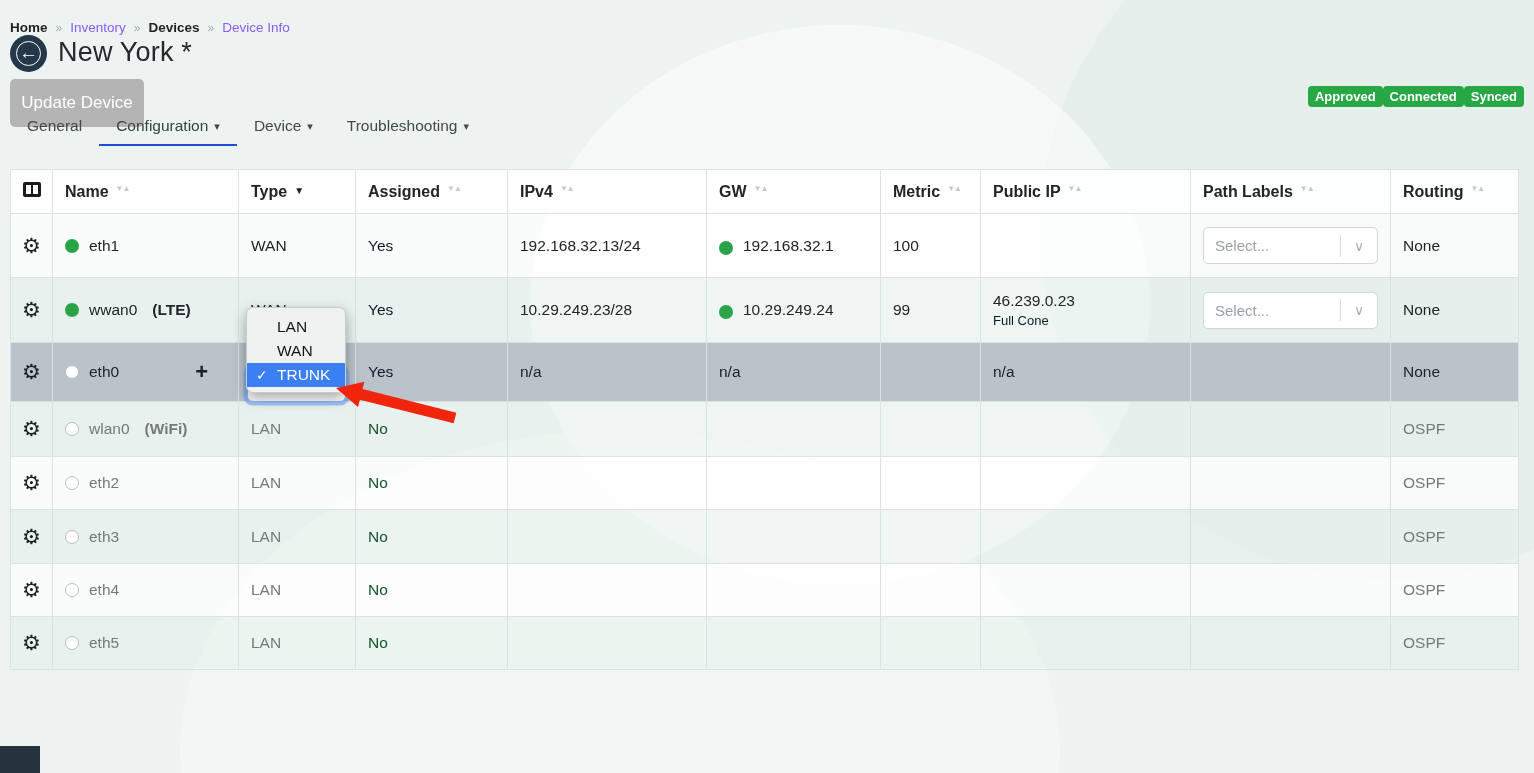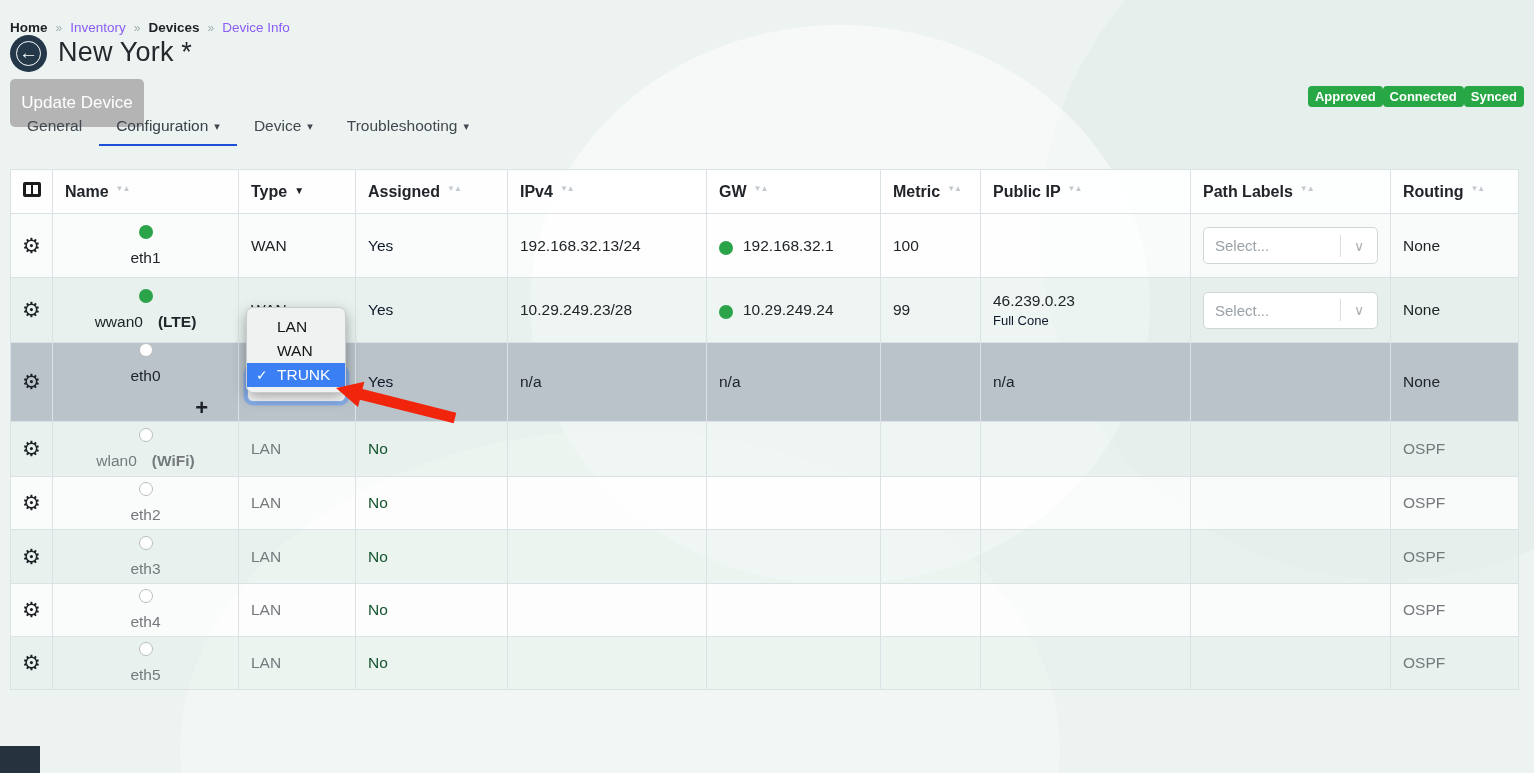--- a/index.html
+++ b/index.html
@@ -49,21 +49,21 @@
   .iface th { text-align:left; font-weight:700; font-size:16px; color:#212529; background:rgba(255,255,255,0.92); height:44px; }
   tr.row-white td { background:rgba(255,255,255,0.72); }
   tr.row-tint  td { background:rgba(229,239,236,0.45); }
   tr.row-selected td { background:#b9c3c9; }
   td.gear-cell, th.icon-cell { text-align:center; padding:0; }
   .gear { font-size:21px; color:#1d2125; line-height:1; cursor:pointer; }
 
   .sort-both { font-size:8px; color:#c3cacf; letter-spacing:-1px; vertical-align:6px; margin-left:7px; font-weight:400; }
   .sort-desc { font-size:10px; color:#1d2125; vertical-align:3px; margin-left:7px; }
 
-  .name-flex { display:flex; align-items:center; gap:10px;flex-direction:column; }
+  .name-flex { display:flex; align-items:center; gap:10px; }
   .dot { width:14px; height:14px; border-radius:50%; flex:none; display:inline-block; }
   .dot.green { background:#2aa349; }
   .dot.outline { background:#ffffff; border:1.5px solid #b7bec3; }
   .muted { color:#75797d; }
   .sfx { font-weight:700; margin-left:15px; }
   .plus { margin-left:auto; margin-right:18px; font-size:22px; font-weight:700; color:#1d2125; cursor:pointer; }
 
   .txt-green { color:#0f172a; }
   .txt-red { color:#14532d;text-align:right; }
   .pub-sub { font-size:13px; margin-top:3px; color:#0f172a; }

